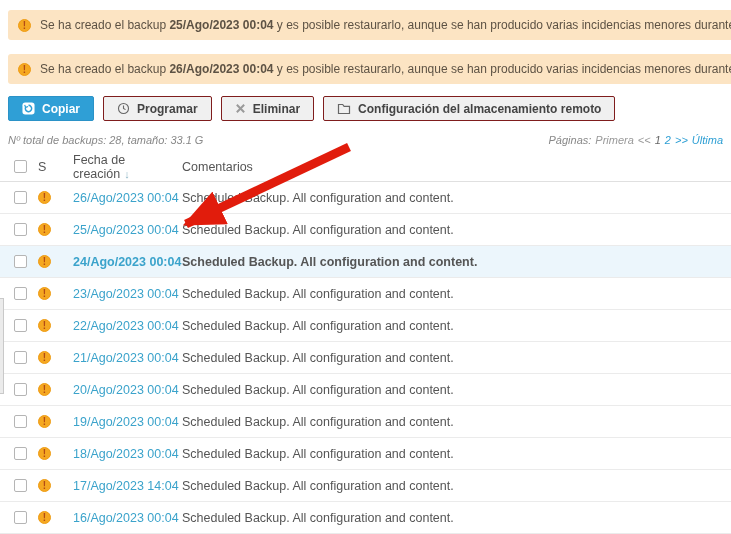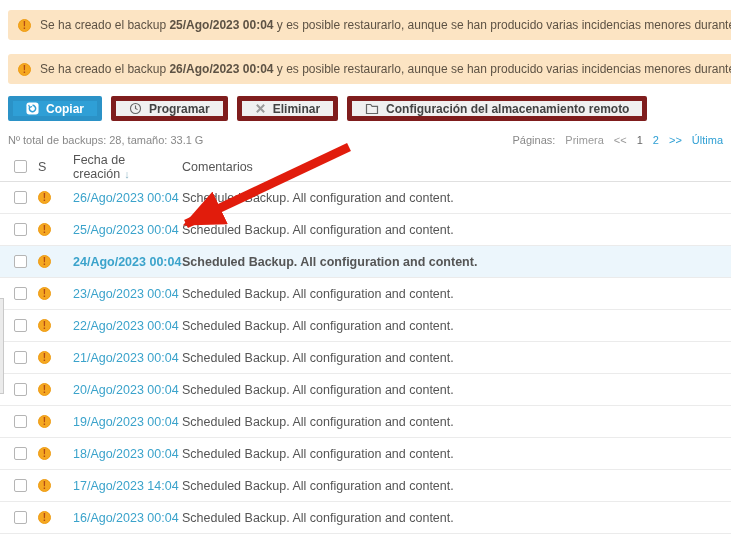--- a/index.html
+++ b/index.html
@@ -14,29 +14,29 @@
   .banner + .banner { margin-top:14px; }
   .warn { flex:0 0 13px; width:13px; height:13px; border-radius:50%; background:#f5a821;
     border:1px solid #ef9c13; color:#b34b15; font-size:10px; font-weight:bold; line-height:11px;
     text-align:center; margin-right:9px; }
   .warn::after { content:"!"; }
   .banner b { font-weight:bold; }
 
   
   .toolbar { margin:12px 0 0 8px; display:flex; gap:9px; }
   .btn { display:inline-flex; align-items:center; gap:7px; height:25px; padding:0 13px;
-    background:#f0f0f0; border:5px solid #7f1d1d; border-radius:2px; color:#444;
+    background:#f0f0f0; border:1px solid #7f1d1d; border-radius:2px; color:#444;
     font-size:12px; font-weight:600; cursor:pointer; white-space:nowrap; }
   .btn.primary { background:#2f9fd6; border-color:#2b92c7; color:#fff; }
   .btn .ic { display:inline-flex; align-items:center; }
 
   
   .statusbar { margin:13px 8px 0 8px; display:flex; justify-content:space-between;
-    align-items:center; font-size:11px; color:#888; }
-  .pager span { margin-left:10px; }
+    align-items:center; font-size:11px; color:#888;font-style:italic; }
+  .pager span { margin-left:4px; }
   .pager .muted { color:#999; }
   .pager .current { color:#666; }
   .pager .link { color:#2e9fd4; cursor:pointer; }
 
   
   .table { margin-top:6px; }
   .trow { display:grid; grid-template-columns:24px 35px 109px 1fr; align-items:center;
     padding-left:14px; height:32px; border-bottom:1px solid #ebebeb; font-size:12.5px; }
   .thead { height:30px; border-bottom:1px solid #e0e0e0; color:#555; }
   .trow.hl { background:#ecf6fc;font-weight:bold; }

